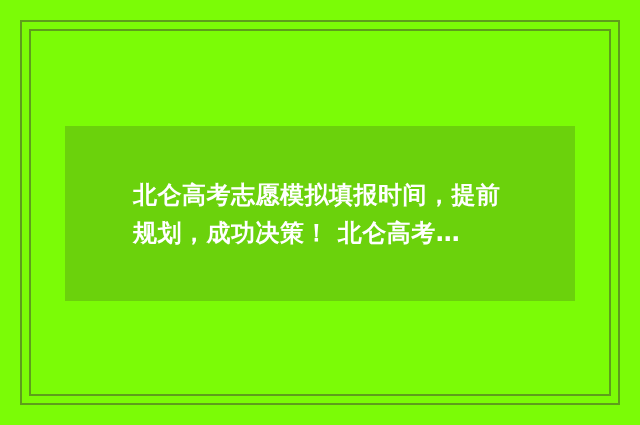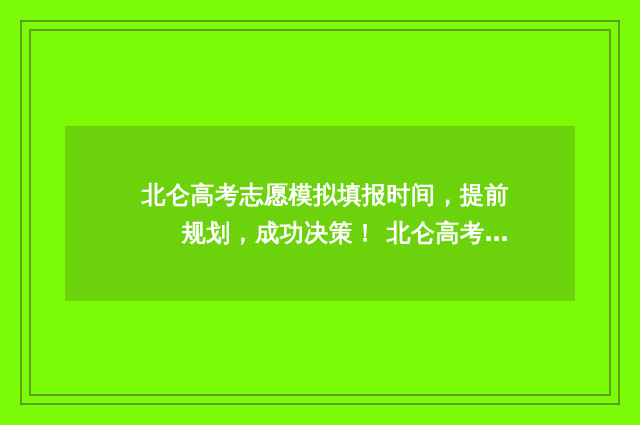--- a/index.html
+++ b/index.html
@@ -58,21 +58,21 @@
     justify-content: center;
   }
 
   .headline {
     color: #FFFFFF;
     font-weight: bold;
     font-size: 24px;
     line-height: 38px;
     letter-spacing: 0.5px;
     padding: 0 66px 0 68px;
-    text-align: right;
+    text-align: left;
     word-break: break-all;
     margin: 0;
   }
 </style>
 </head>
 <body>
 
 <div id="stage">
 
   <div class="frame frame-outer"></div>

